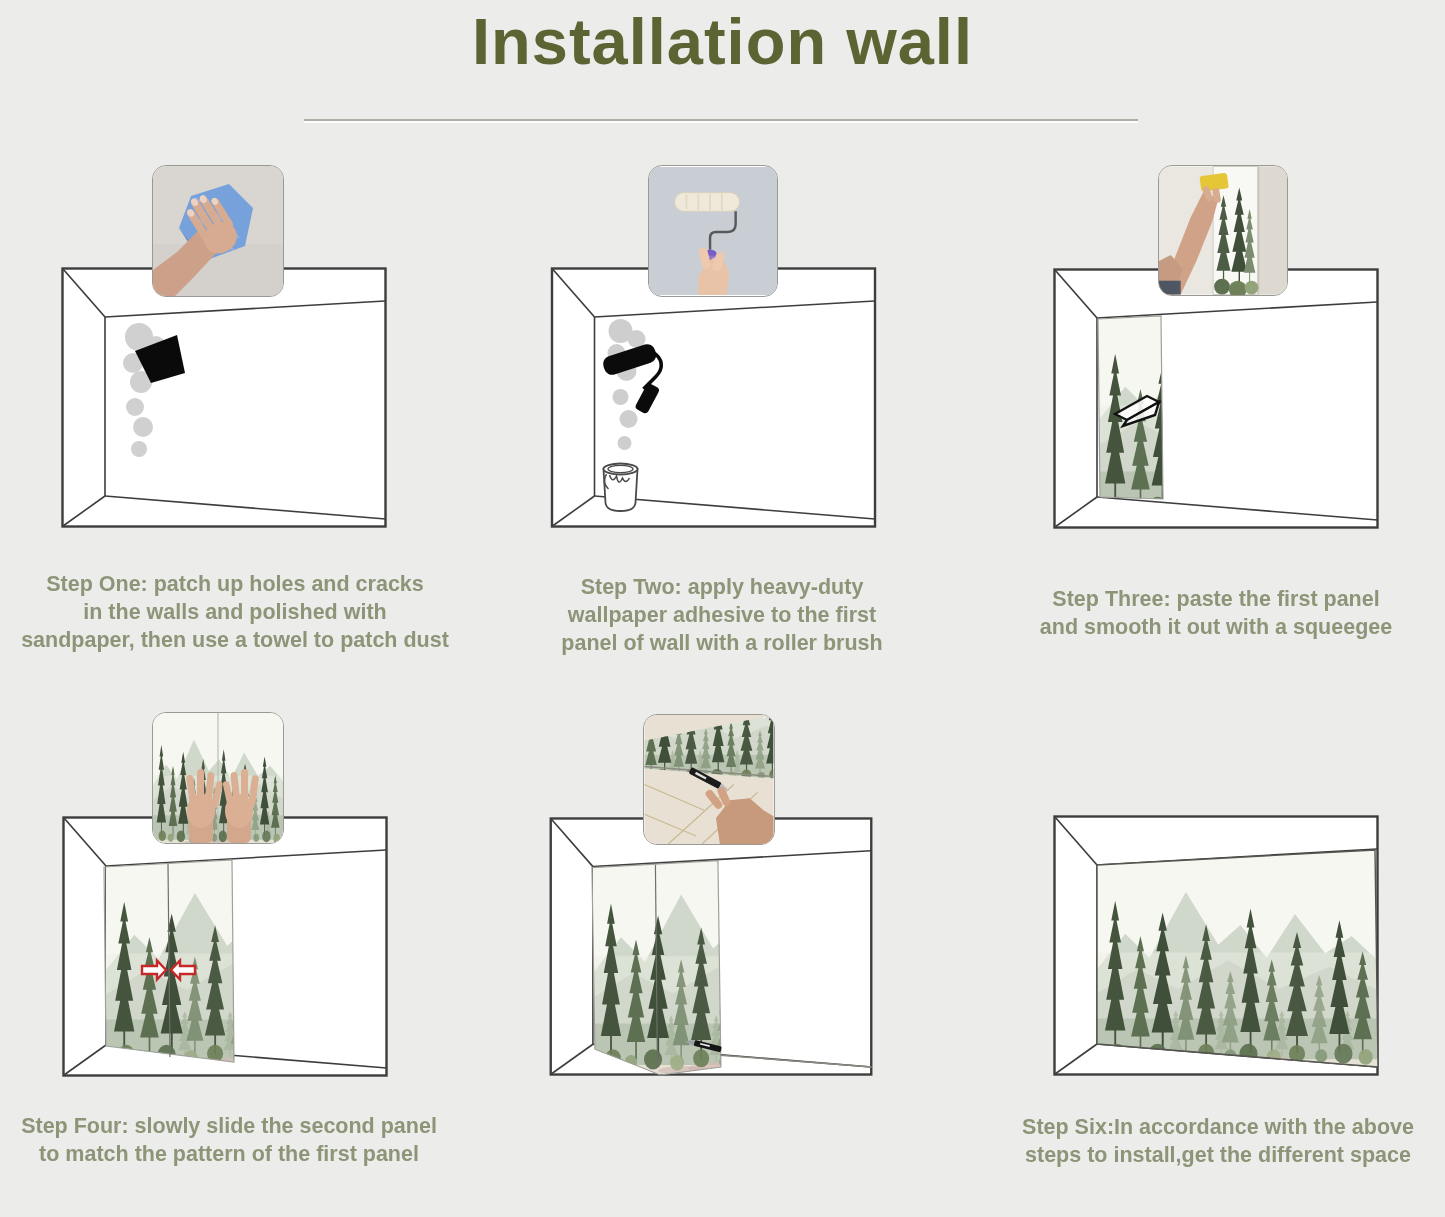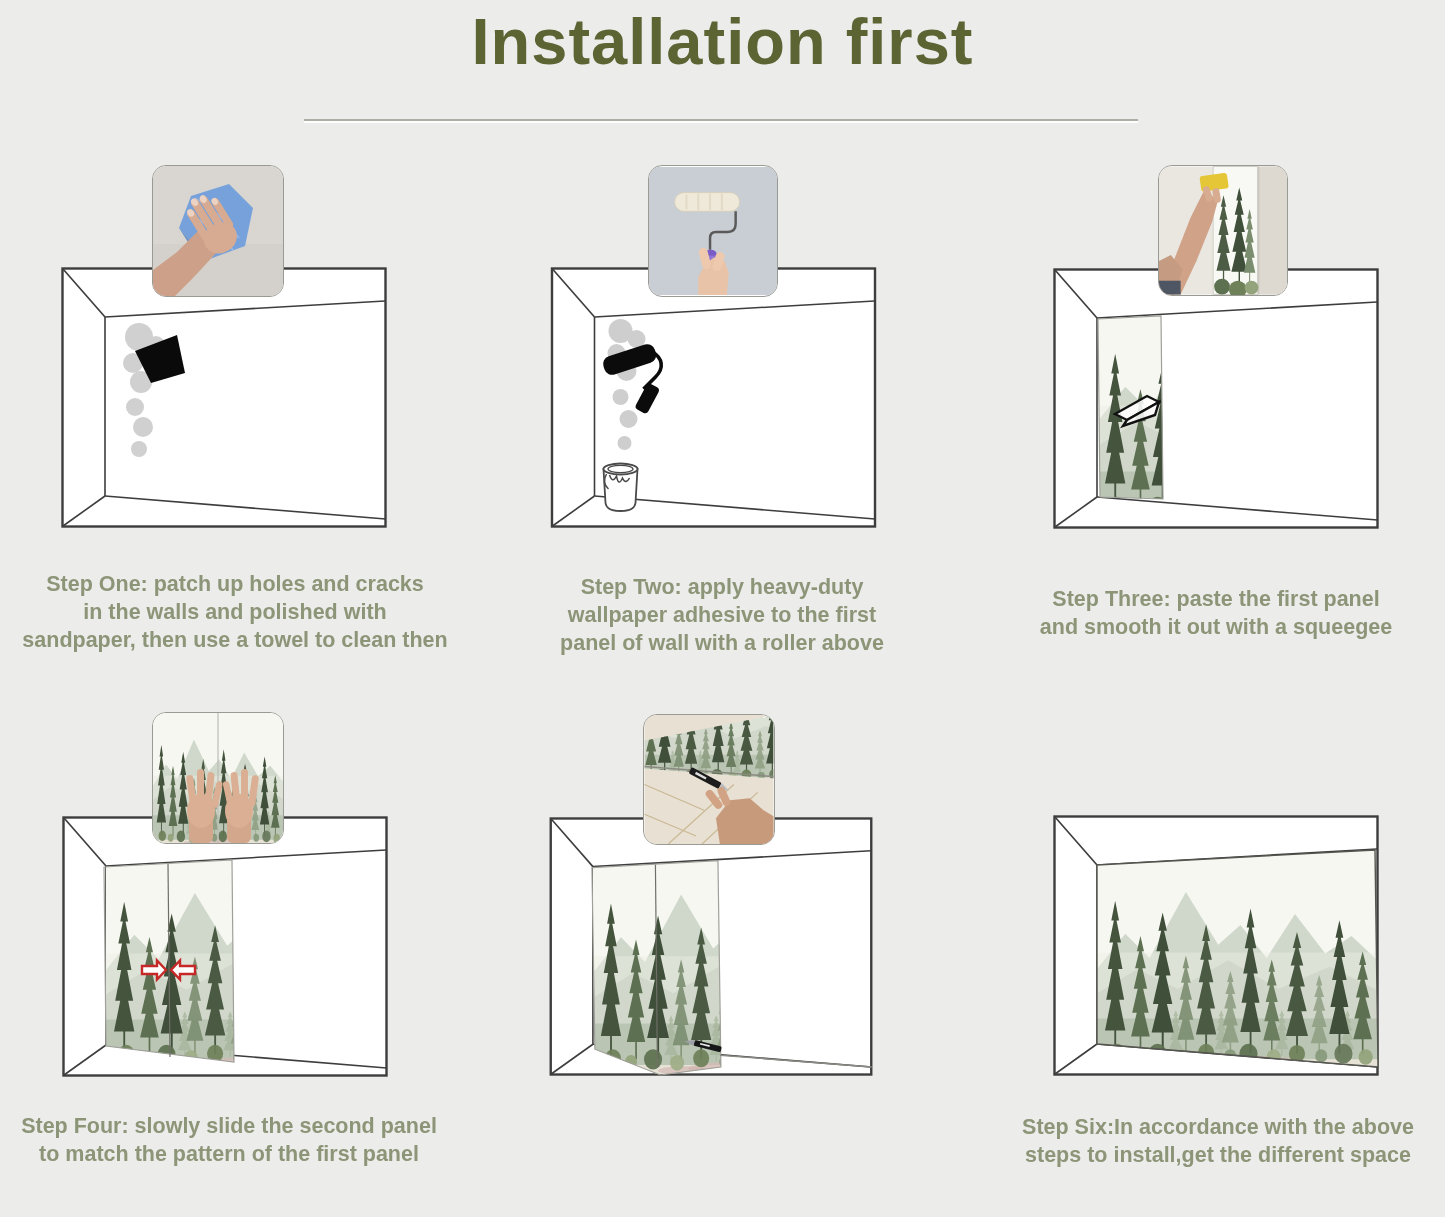--- a/index.html
+++ b/index.html
@@ -84,21 +84,21 @@
         <polygon points="42,51 170,44 172,246 44,230"></polygon>
       </clipPath>
     <clipPath id="clip-panels-cut">
         <polygon points="43,51 170,44 173,252 112,260 46,234"></polygon>
       </clipPath>
   </defs>
 </svg>
 
 <div class="stage">
 
-  <h1 class="page-title">Installation first</h1>
+  <h1 class="page-title">Installation wall</h1>
   <div class="divider"></div>
 
   <svg class="thumb" style="left:152px;top:165px" width="130" height="130" viewBox="0 0 130 130">
     <rect width="130" height="130" fill="#d9d6d2"></rect>
     <rect y="78" width="130" height="52" fill="#cfccc8" opacity="0.5"></rect>
     <g>
       <polygon points="38,30 76,18 100,42 92,80 54,94 26,62" fill="#76a1da"></polygon>
       <polygon points="54,94 26,62 40,84" fill="#5b86c4" opacity="0.85"></polygon>
       <path d="M42,32 Q66,46 86,72 M34,48 Q58,58 80,84" stroke="#9cbce8" stroke-width="2" fill="none" opacity="0.8"></path>
     </g>
@@ -126,21 +126,21 @@
       <circle cx="72" cy="96" r="10"></circle>
         <circle cx="80" cy="115" r="11"></circle>
         <circle cx="74" cy="140" r="9"></circle>
       <circle cx="82" cy="160" r="10"></circle>
         <circle cx="78" cy="182" r="8"></circle>
     </g>
     <polygon points="74,84 116,68 124,106 90,116" fill="#0a0a0a"></polygon>
   </svg>
   <p class="caption" style="left:0px;top:570px;width:470px">Step One: patch up holes and cracks
 in the walls and polished with
-sandpaper, then use a towel to clean then</p>
+sandpaper, then use a towel to patch dust</p>
 
   <svg class="thumb" style="left:648px;top:165px" width="128" height="130" viewBox="0 0 130 130">
     <rect width="130" height="130" fill="#c9ced4"></rect>
     <g>
       <rect x="26" y="26" width="66" height="19" rx="9.5" fill="#efe9da" stroke="#d8d0ba"></rect>
       <path d="M38,28 v15 M50,27 v17 M62,27 v17 M74,27 v17" stroke="#e2dac6" stroke-width="2"></path>
       <path d="M88,45 L88,58 Q88,66 80,66 L68,66 Q62,66 62,72 L62,84" stroke="#5a5a5a" stroke-width="2.5" fill="none"></path>
       <rect x="56" y="84" width="13" height="23" rx="5.5" fill="#7a5cc6"></rect>
       <rect x="56" y="90" width="13" height="4" fill="#8f75d4"></rect>
     </g>
@@ -169,21 +169,21 @@
     <g stroke="#4a4a4a" stroke-width="1.8" fill="#ffffff">
       <path d="M53,202 L55,236 Q56,244 70,244 Q84,244 85,236 L87,202 Z"></path>
       <ellipse cx="70" cy="202" rx="17" ry="5.5"></ellipse>
       <ellipse cx="70" cy="202" rx="12.5" ry="3.6" fill="none" stroke-width="1.3"></ellipse>
       <path d="M59,208 q3,9 7,1 q2,11 6,2 q3,7 7,0" fill="none" stroke-width="1.5"></path>
       <path d="M56,207 Q51,216 58,222" fill="none" stroke-width="1.5"></path>
     </g>
   </svg>
   <p class="caption" style="left:487px;top:573px;width:470px">Step Two: apply heavy-duty
 wallpaper adhesive to the first
-panel of wall with a roller above</p>
+panel of wall with a roller brush</p>
 
   <svg class="thumb" style="left:1158px;top:165px" width="128" height="129" viewBox="0 0 130 130">
     <rect width="130" height="130" fill="#eae7e1"></rect>
     <rect x="100" width="30" height="130" fill="#ddd8d0"></rect>
     <rect x="96" width="6" height="130" fill="#000000" opacity="0.08"></rect>
     <g>
       <rect x="55" y="0" width="45" height="130" fill="#f8f8f4" stroke="#cfcfc8"></rect>
       <use href="#pine" transform="translate(57,28) scale(0.85,1.3)" fill="#4c5c45"></use>
       <use href="#pine" transform="translate(72,20) scale(0.95,1.45)" fill="#3f4f39"></use>
       <use href="#pine" transform="translate(85,42) scale(0.7,1.1)" fill="#7b8d6f"></use>

